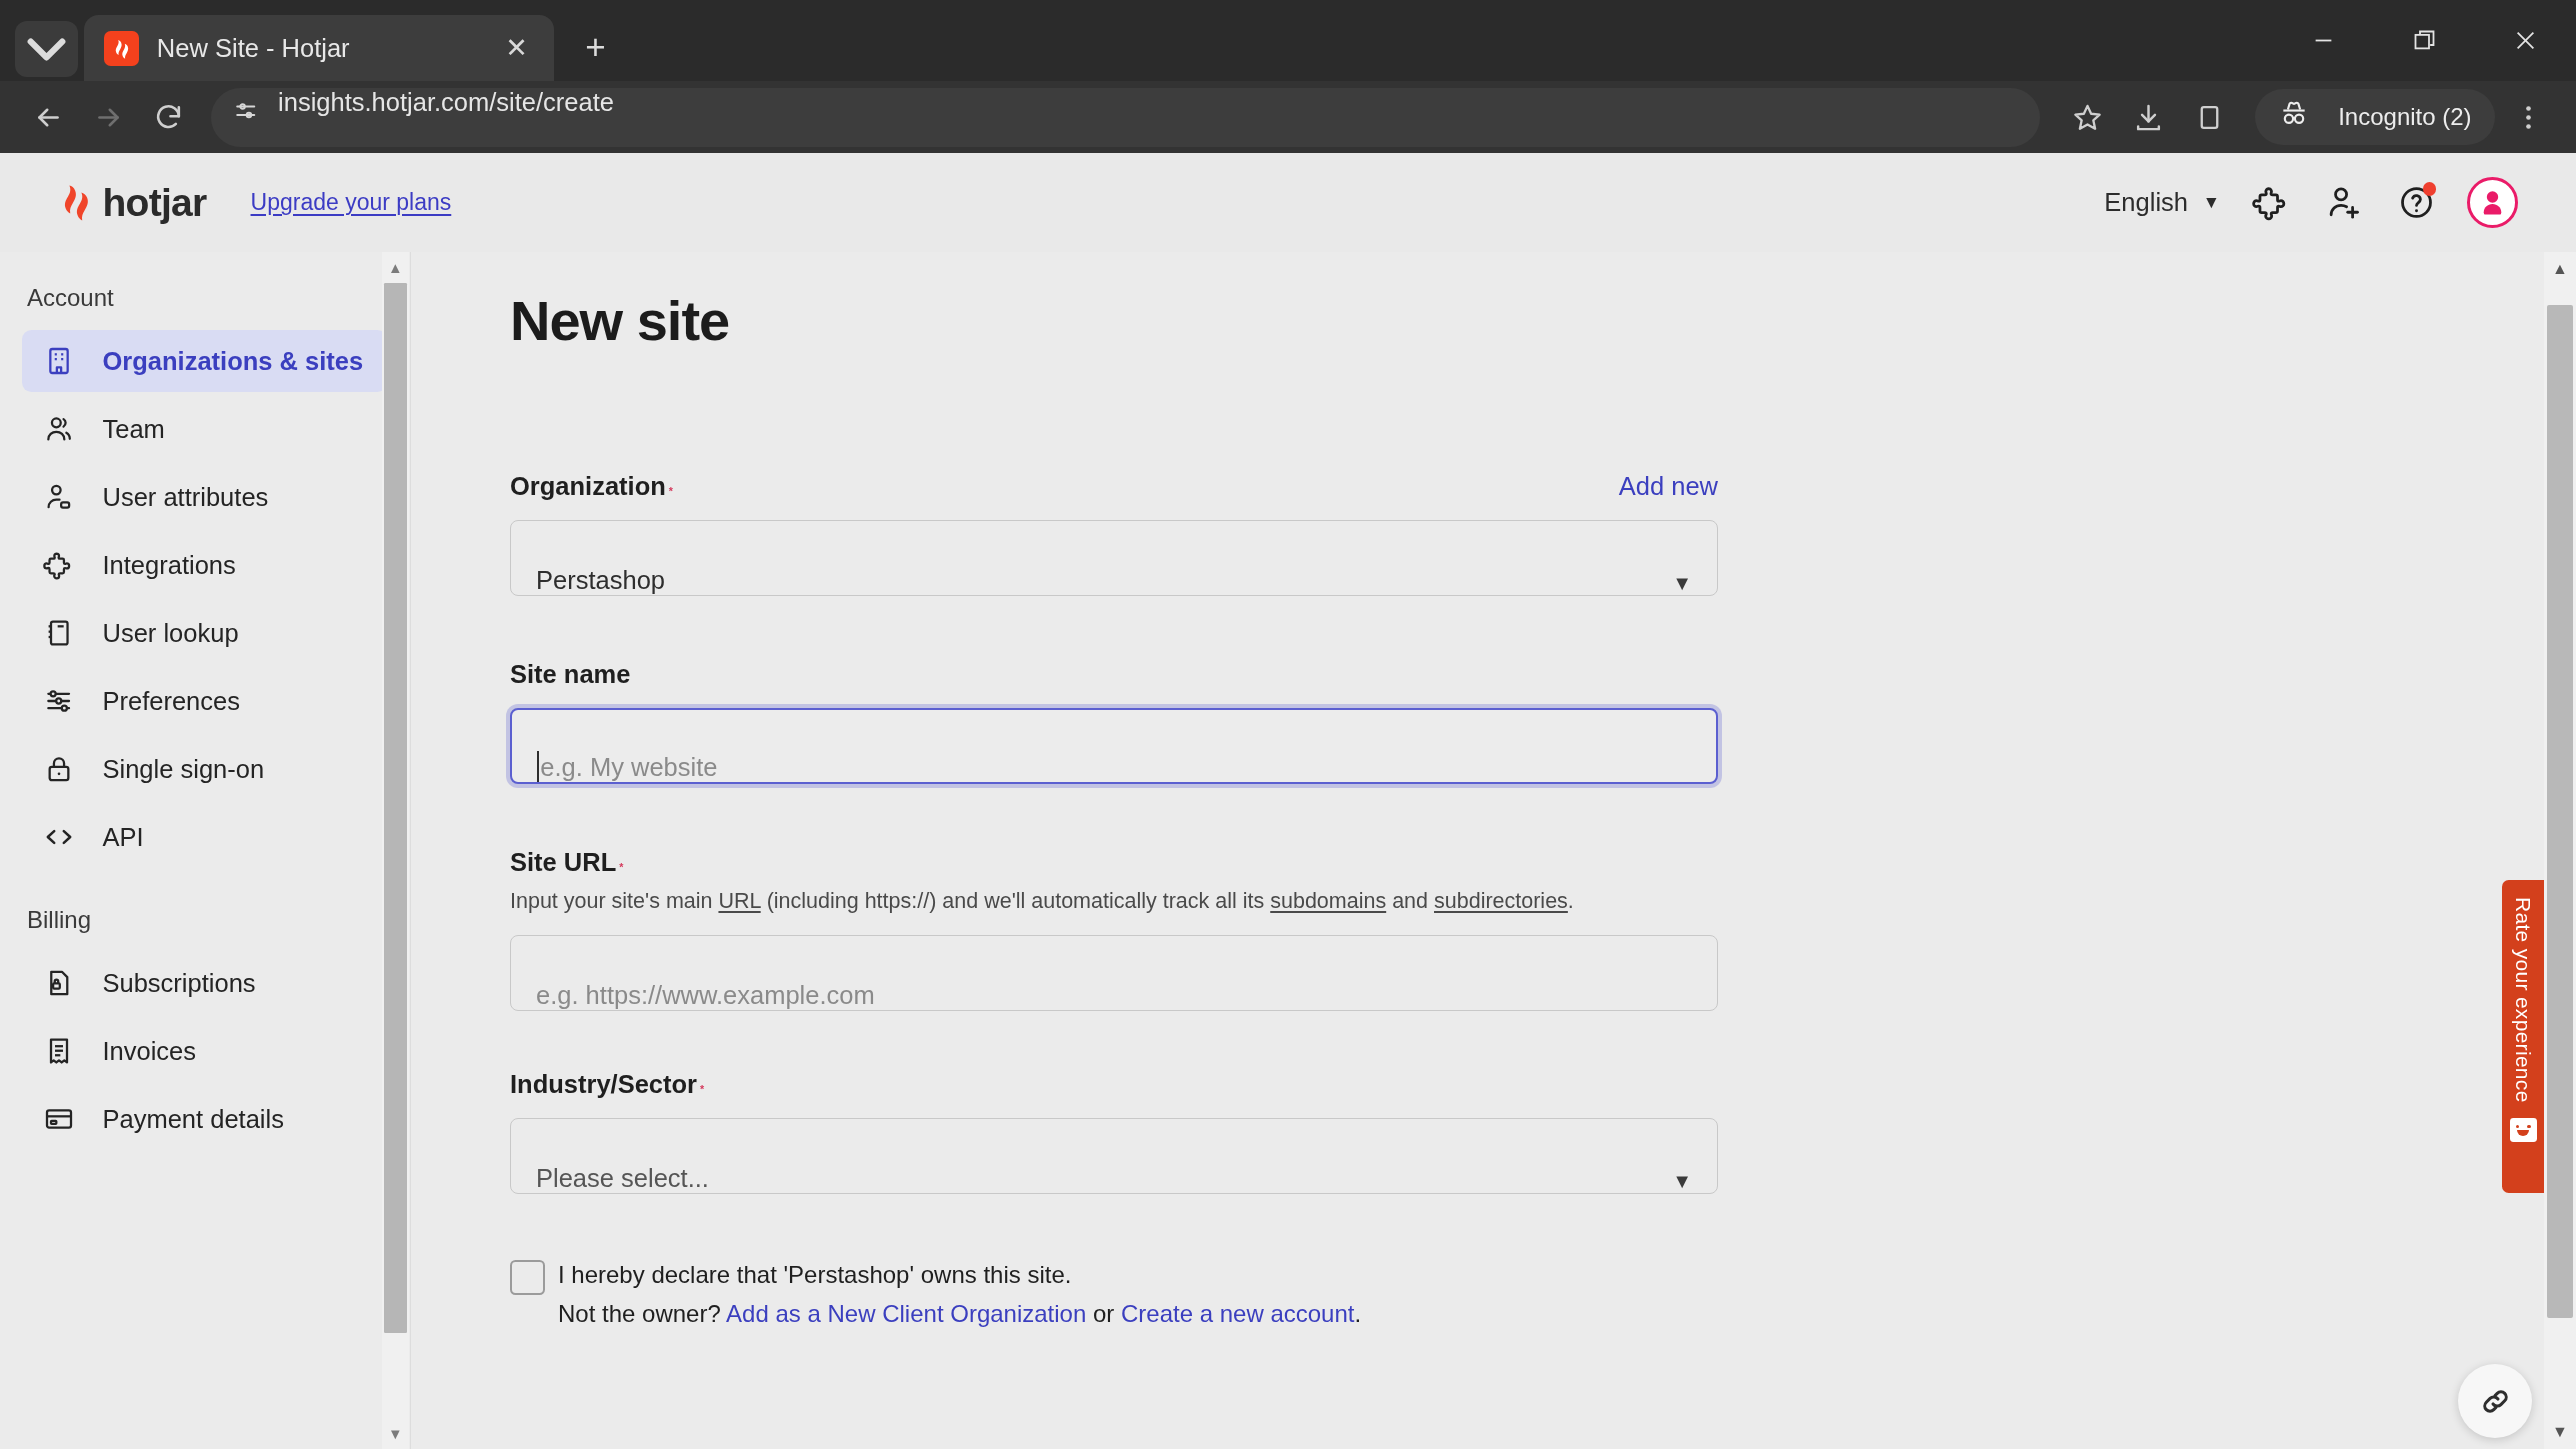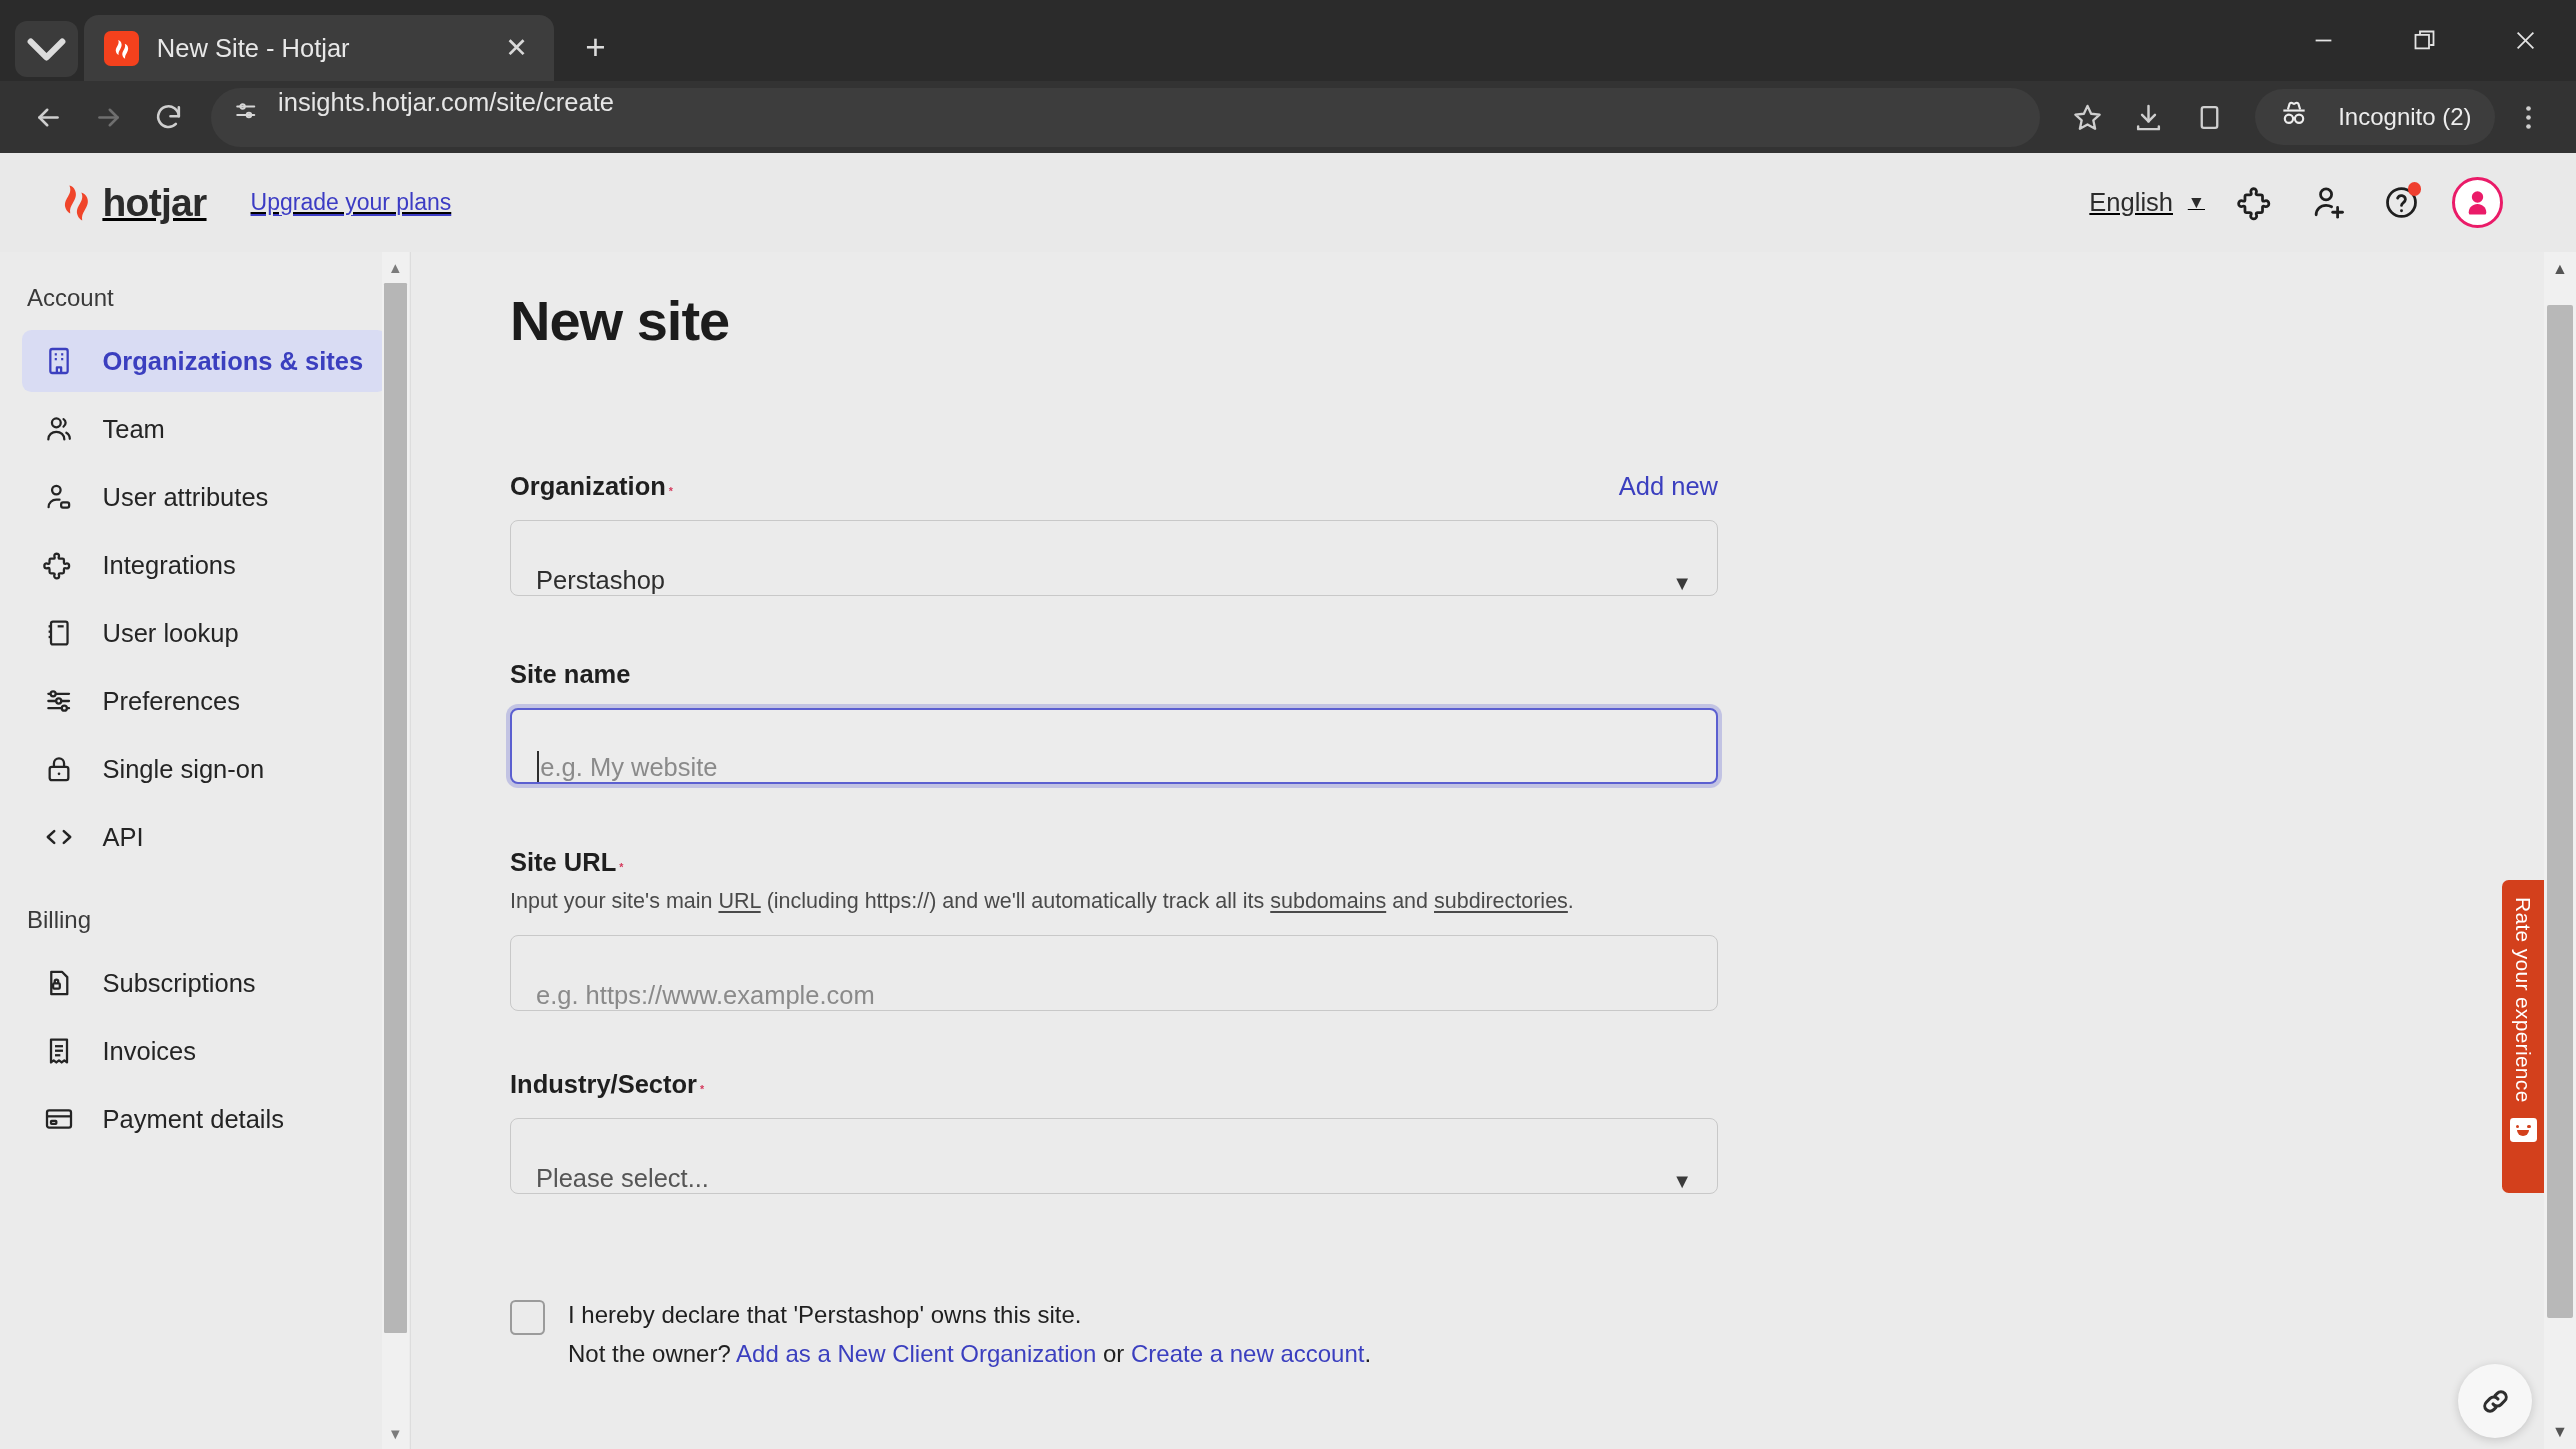--- a/index.html
+++ b/index.html
@@ -84,21 +84,21 @@
     padding: 0 23px; margin-left: 12px; color: #ededed; font-size: 24px;
   }
   .incognito-chip svg { width: 32px; height: 32px; flex: none; }
 
   
   .page { flex: 1; background: #ebebeb; display: flex; flex-direction: column; position: relative; overflow: hidden; }
 
   
   .hj-header {
     height: 99px; background: #e9e9e9; display: flex; align-items: center;
-    padding: 0 73px 0 58px; flex: none; position: relative; z-index: 5; text-decoration: underline;
+    padding: 0 58px 0 58px; flex: none; position: relative; z-index: 5;
   }
   .hj-logo { display: flex; align-items: center; gap: 9.4px; }
   .hj-logo svg.mark { width: 35px; height: 39px; }
   .hj-wordmark { font-size: 39px; font-weight: 700; color: #2b2b2b; letter-spacing: -0.7px; }
   .hj-upgrade {
     margin-left: 44px; font-size: 23px; color: #3c3cc4;
     text-decoration: underline; text-underline-offset: 4px;
   }
   .hj-header-right { margin-left: auto; display: flex; align-items: center; gap: 29.5px; }
   .lang { display: flex; align-items: center; gap: 14.8px; font-size: 25.5px; color: #2c2c2c; }
@@ -175,21 +175,21 @@
     border: 2.7px solid #5b5fd0; box-shadow: 0 0 0 4px rgba(91,95,208,.28);
     background: #ececec;
   }
   .caret-bar {
     display: inline-block; width: 2px; height: 31px;
     background: #2e2e2e; margin-right: 1.3px; vertical-align: middle;
   }
   .gap-lg { height: 64px; }
   .gap-md { height: 59px; }
 
-  .checkrow { display: flex; align-items: flex-start; gap: 23px; margin-top: 102px; }
+  .checkrow { display: flex; align-items: flex-start; gap: 13px; margin-top: 62px; }
   .checkbox {
     width: 35px; height: 35px; border: 2px solid #9b9b9b; border-radius: 5.4px;
     background: #ebebeb; flex: none; margin-top: 4px;
   }
   .checktext { font-size: 24px; color: #1f1f1f; line-height: 1.62; }
   .checktext a { color: #3b3fbf; text-decoration: none; }
 
   
   .pg-bar {
     position: absolute; right: 0; top: 0; bottom: 0; width: 32px;

